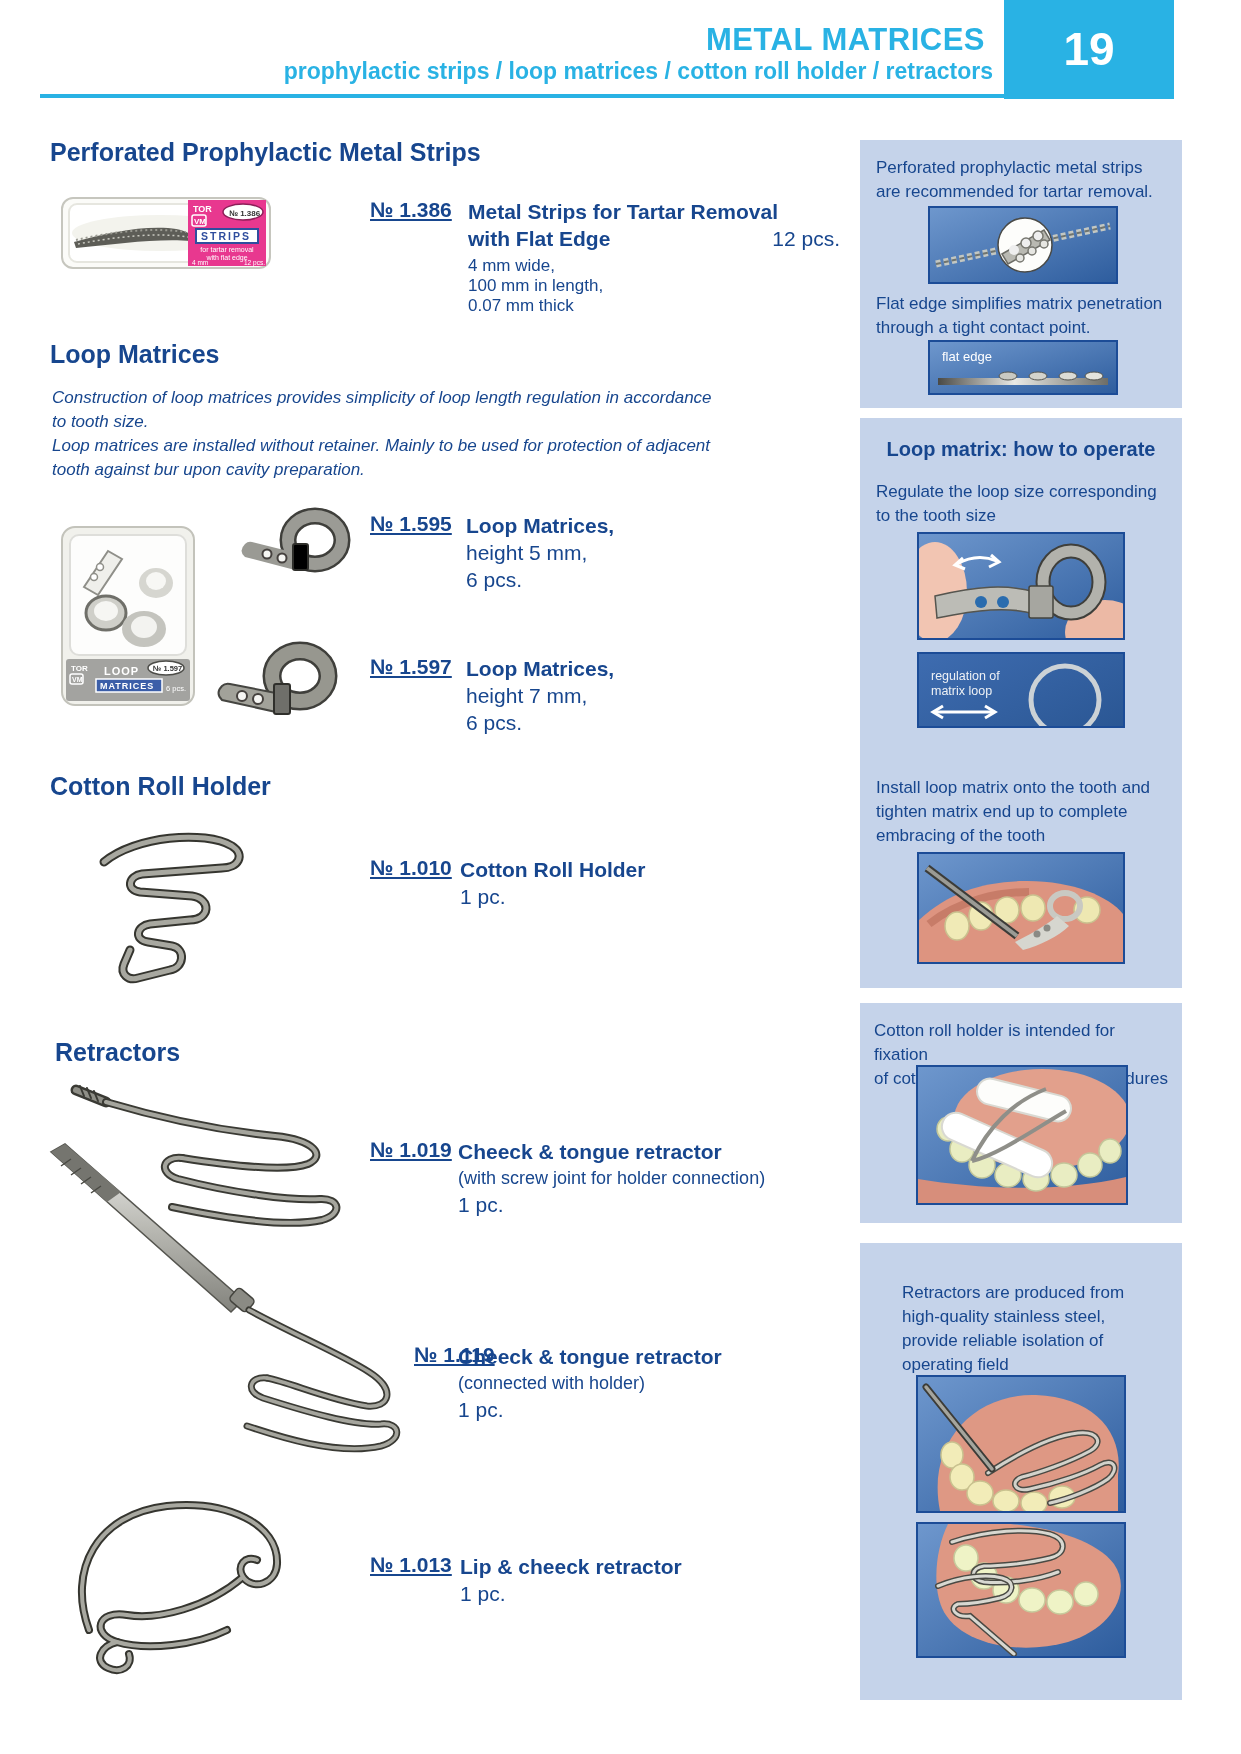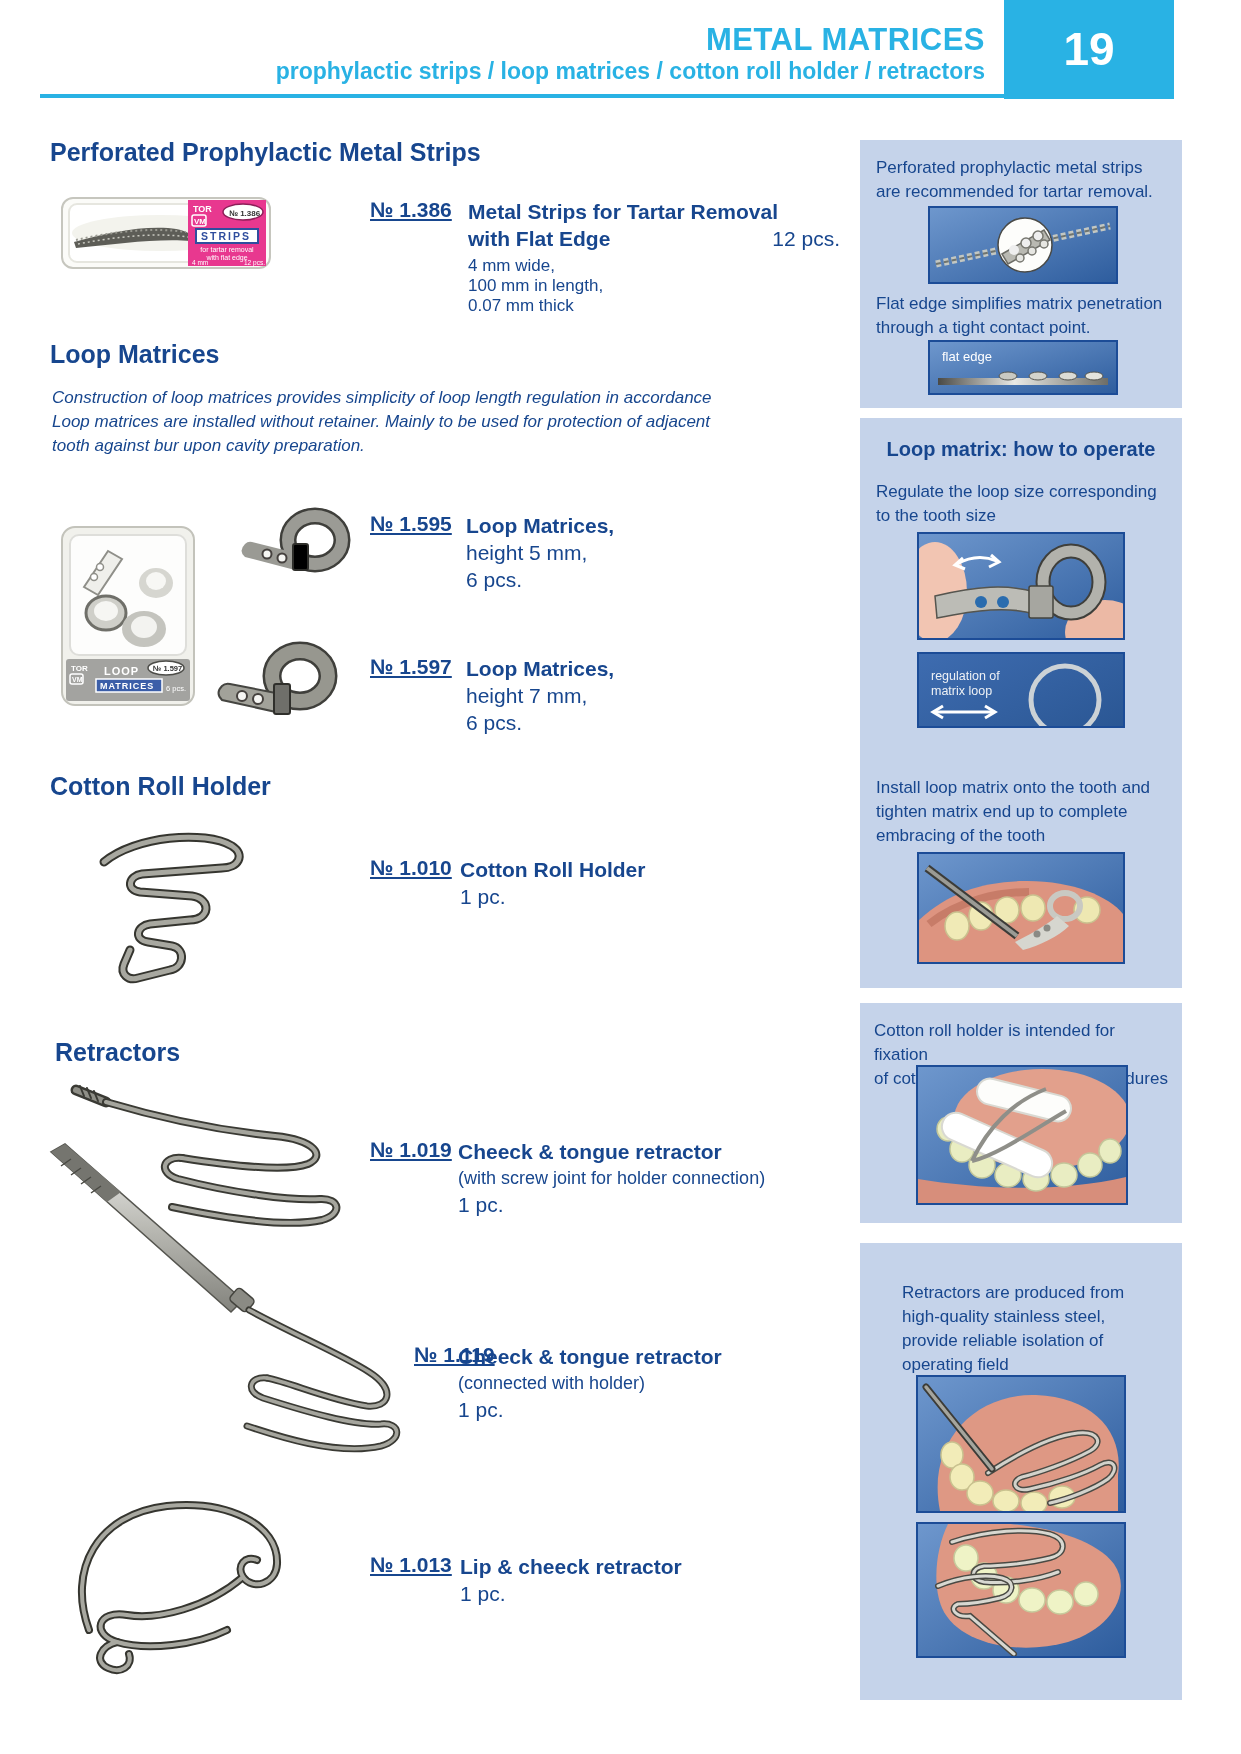--- a/index.html
+++ b/index.html
@@ -55,21 +55,21 @@
       <stop offset="0" stop-color="#4a4a46"></stop>
         <stop offset=".45" stop-color="#e9e9e5"></stop>
         <stop offset="1" stop-color="#6d6d67"></stop>
     </linearGradient>
   </defs>
 </svg>
 
 <div class="page">
 
   <div class="abs hdr-title" style="right:256px; top:22px; width:600px;">METAL MATRICES</div>
-  <div class="abs hdr-sub" style="right:256px; top:58px; width:860px;">prophylactic strips / loop matrices / cotton roll holder / retractors</div>
+  <div class="abs hdr-sub" style="right:248px; top:58px; width:860px;">prophylactic strips / loop matrices / cotton roll holder / retractors</div>
   <div class="abs hdr-line" style="left:40px; top:94px; width:987px;"></div>
   <div class="abs page-box" style="left:1004px; top:0; width:170px; height:99px;">19</div>
 
   <div class="abs sec-h" style="left:50px; top:138px;">Perforated Prophylactic Metal Strips</div>
 
   <div class="abs" style="left:60px; top:188px;">
     <svg width="212" height="86" viewBox="0 0 212 86">
       <rect x="2" y="10" width="208" height="70" rx="11" fill="#fbfbf8" stroke="#c6c6be" stroke-width="2"></rect>
       <rect x="9" y="16" width="194" height="58" rx="8" fill="#ffffff" stroke="#e6e6df" stroke-width="2"></rect>
       <ellipse cx="100" cy="45" rx="88" ry="18" fill="#f3f3ed"></ellipse>
@@ -101,20 +101,21 @@
     <div class="prod-det" style="margin-top:4px;">
         <div>4 mm wide,</div>
         <div>100 mm in length,</div>
         <div>0.07 mm thick</div>
       </div>
   </div>
 
   <div class="abs sec-h" style="left:50px; top:340px;">Loop Matrices</div>
   <div class="abs ital" style="left:52px; top:386px; width:720px;">
       <div>Construction of loop matrices provides simplicity of loop length regulation in accordance</div>
+      <div>to tooth size.</div>
       <div>Loop matrices are installed without retainer. Mainly to be used for protection of adjacent</div>
       <div>tooth against bur upon cavity preparation.</div>
     </div>
 
   <div class="abs" style="left:60px; top:525px;">
     <svg width="136" height="182" viewBox="0 0 136 182">
       <rect x="2" y="2" width="132" height="178" rx="13" fill="#f1f1ec" stroke="#c3c3bb" stroke-width="2"></rect>
       <rect x="10" y="10" width="116" height="120" rx="9" fill="#fdfdfc" stroke="#dededa" stroke-width="2"></rect>
       <path d="M24 62 L48 26 L62 34 L38 70 Z" fill="#efefeb" stroke="#8f8f89" stroke-width="2"></path>
       <circle cx="40" cy="42" r="3.5" fill="#fff" stroke="#8f8f89" stroke-width="1.5"></circle>

